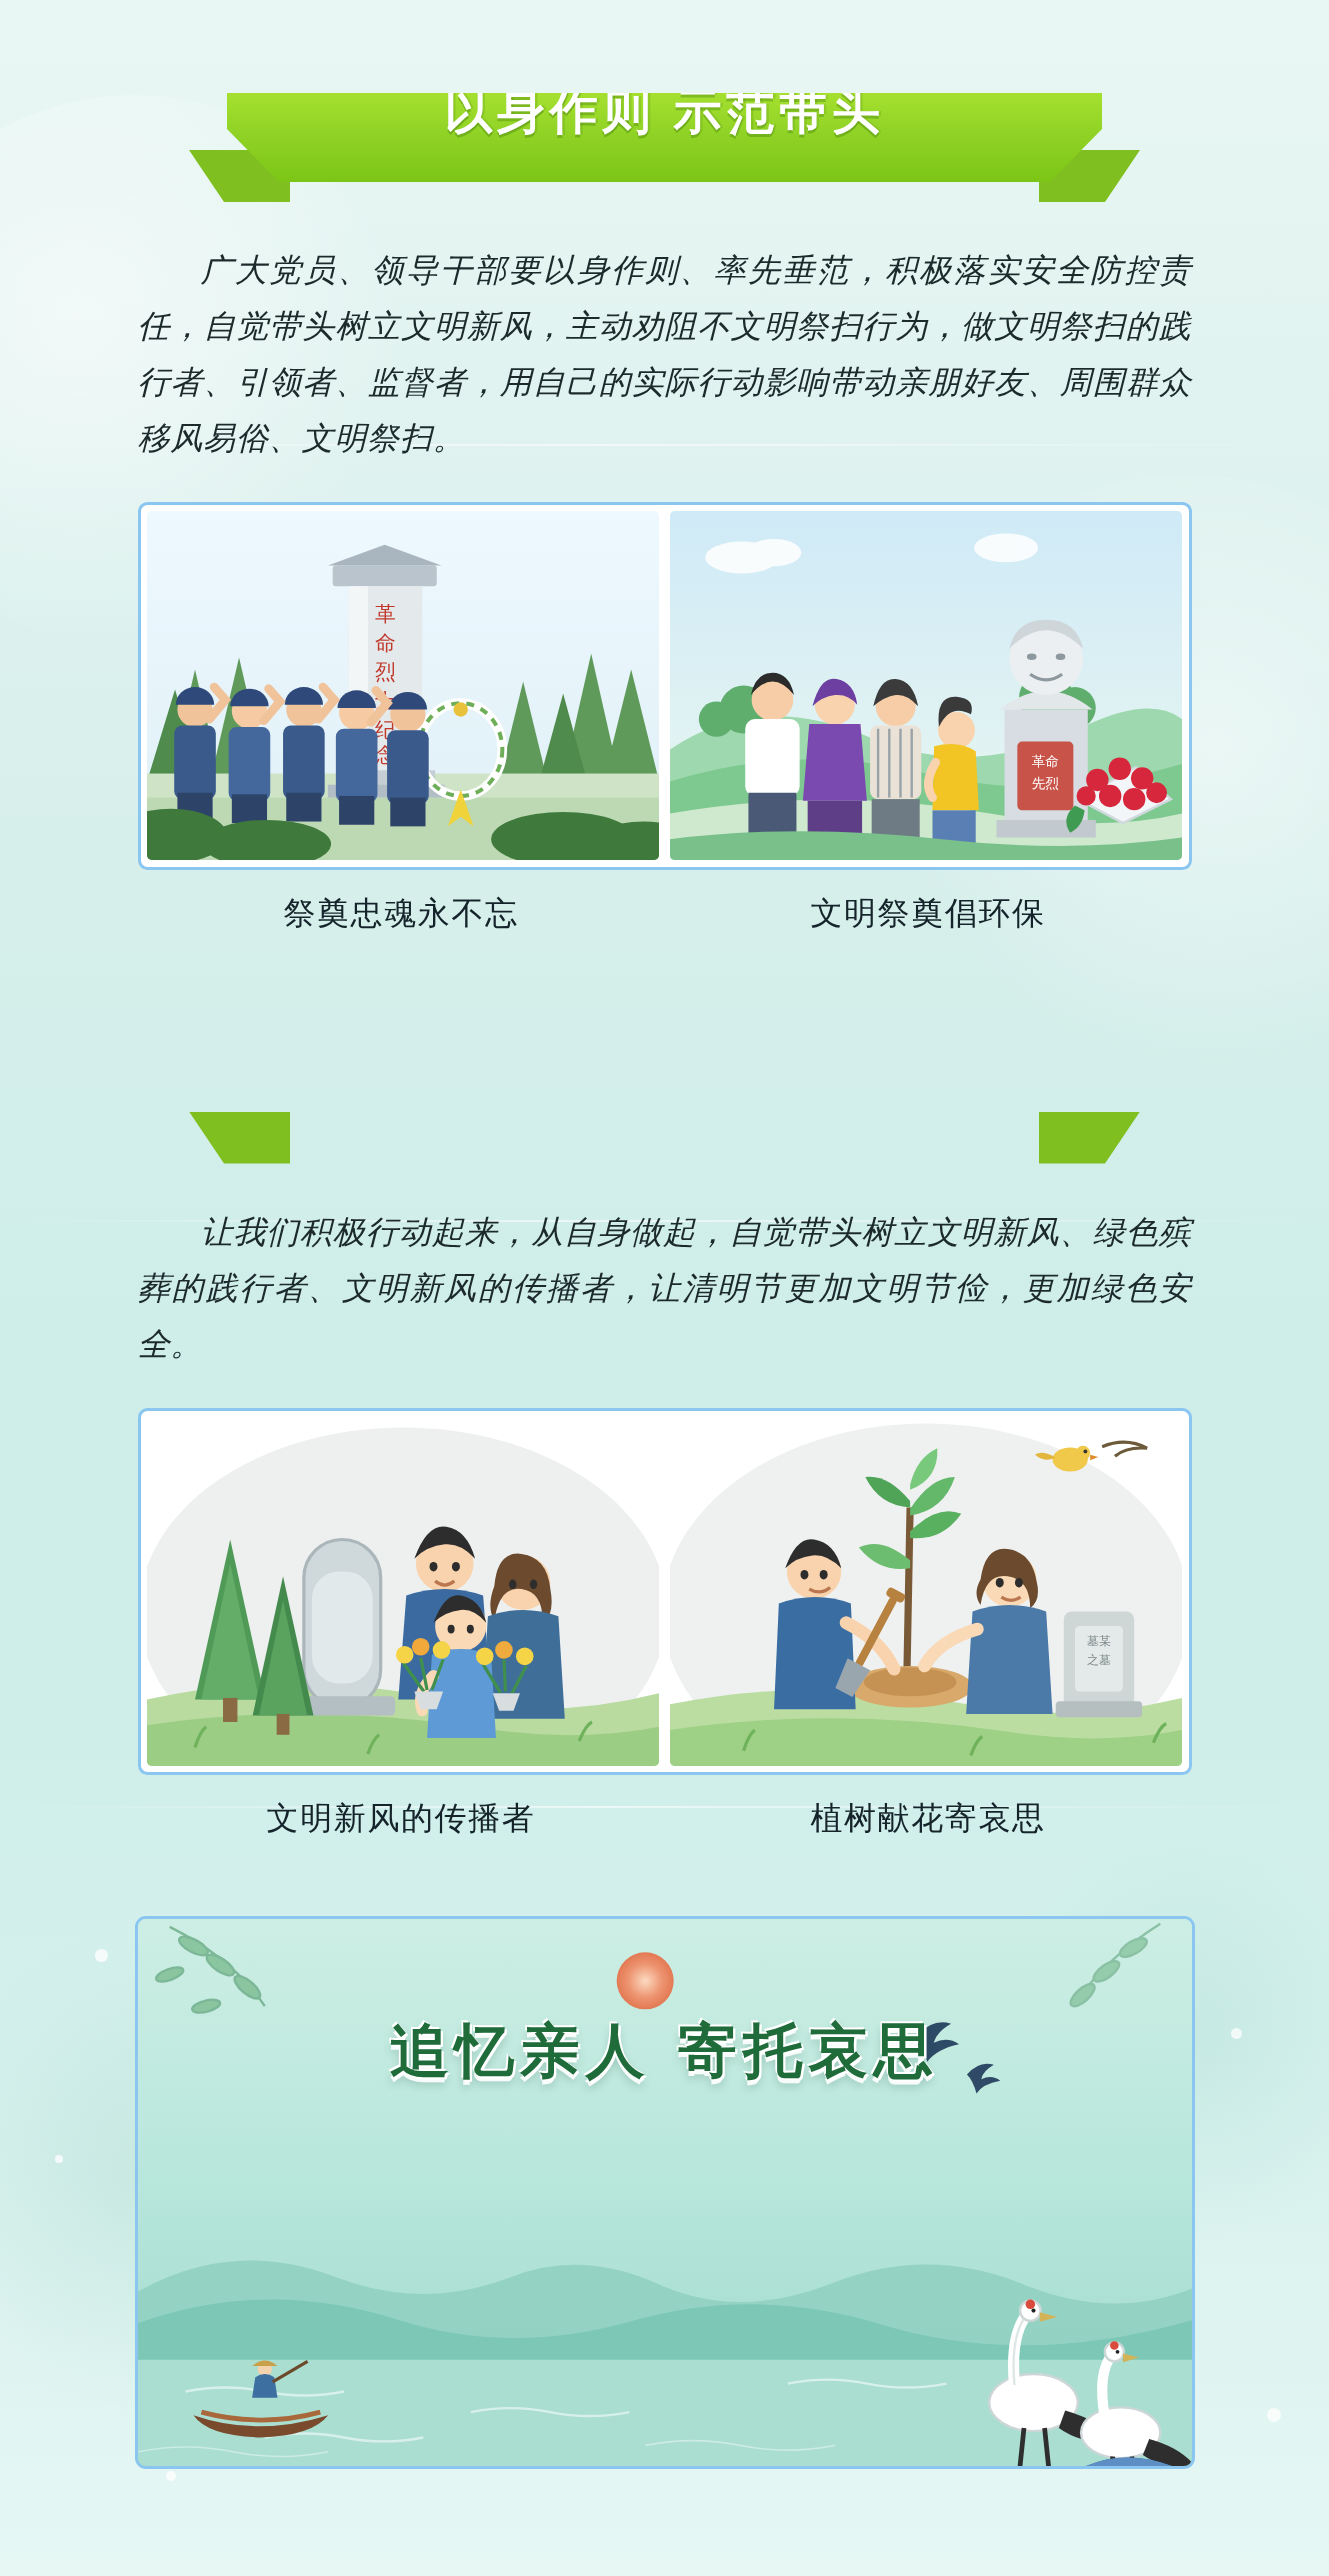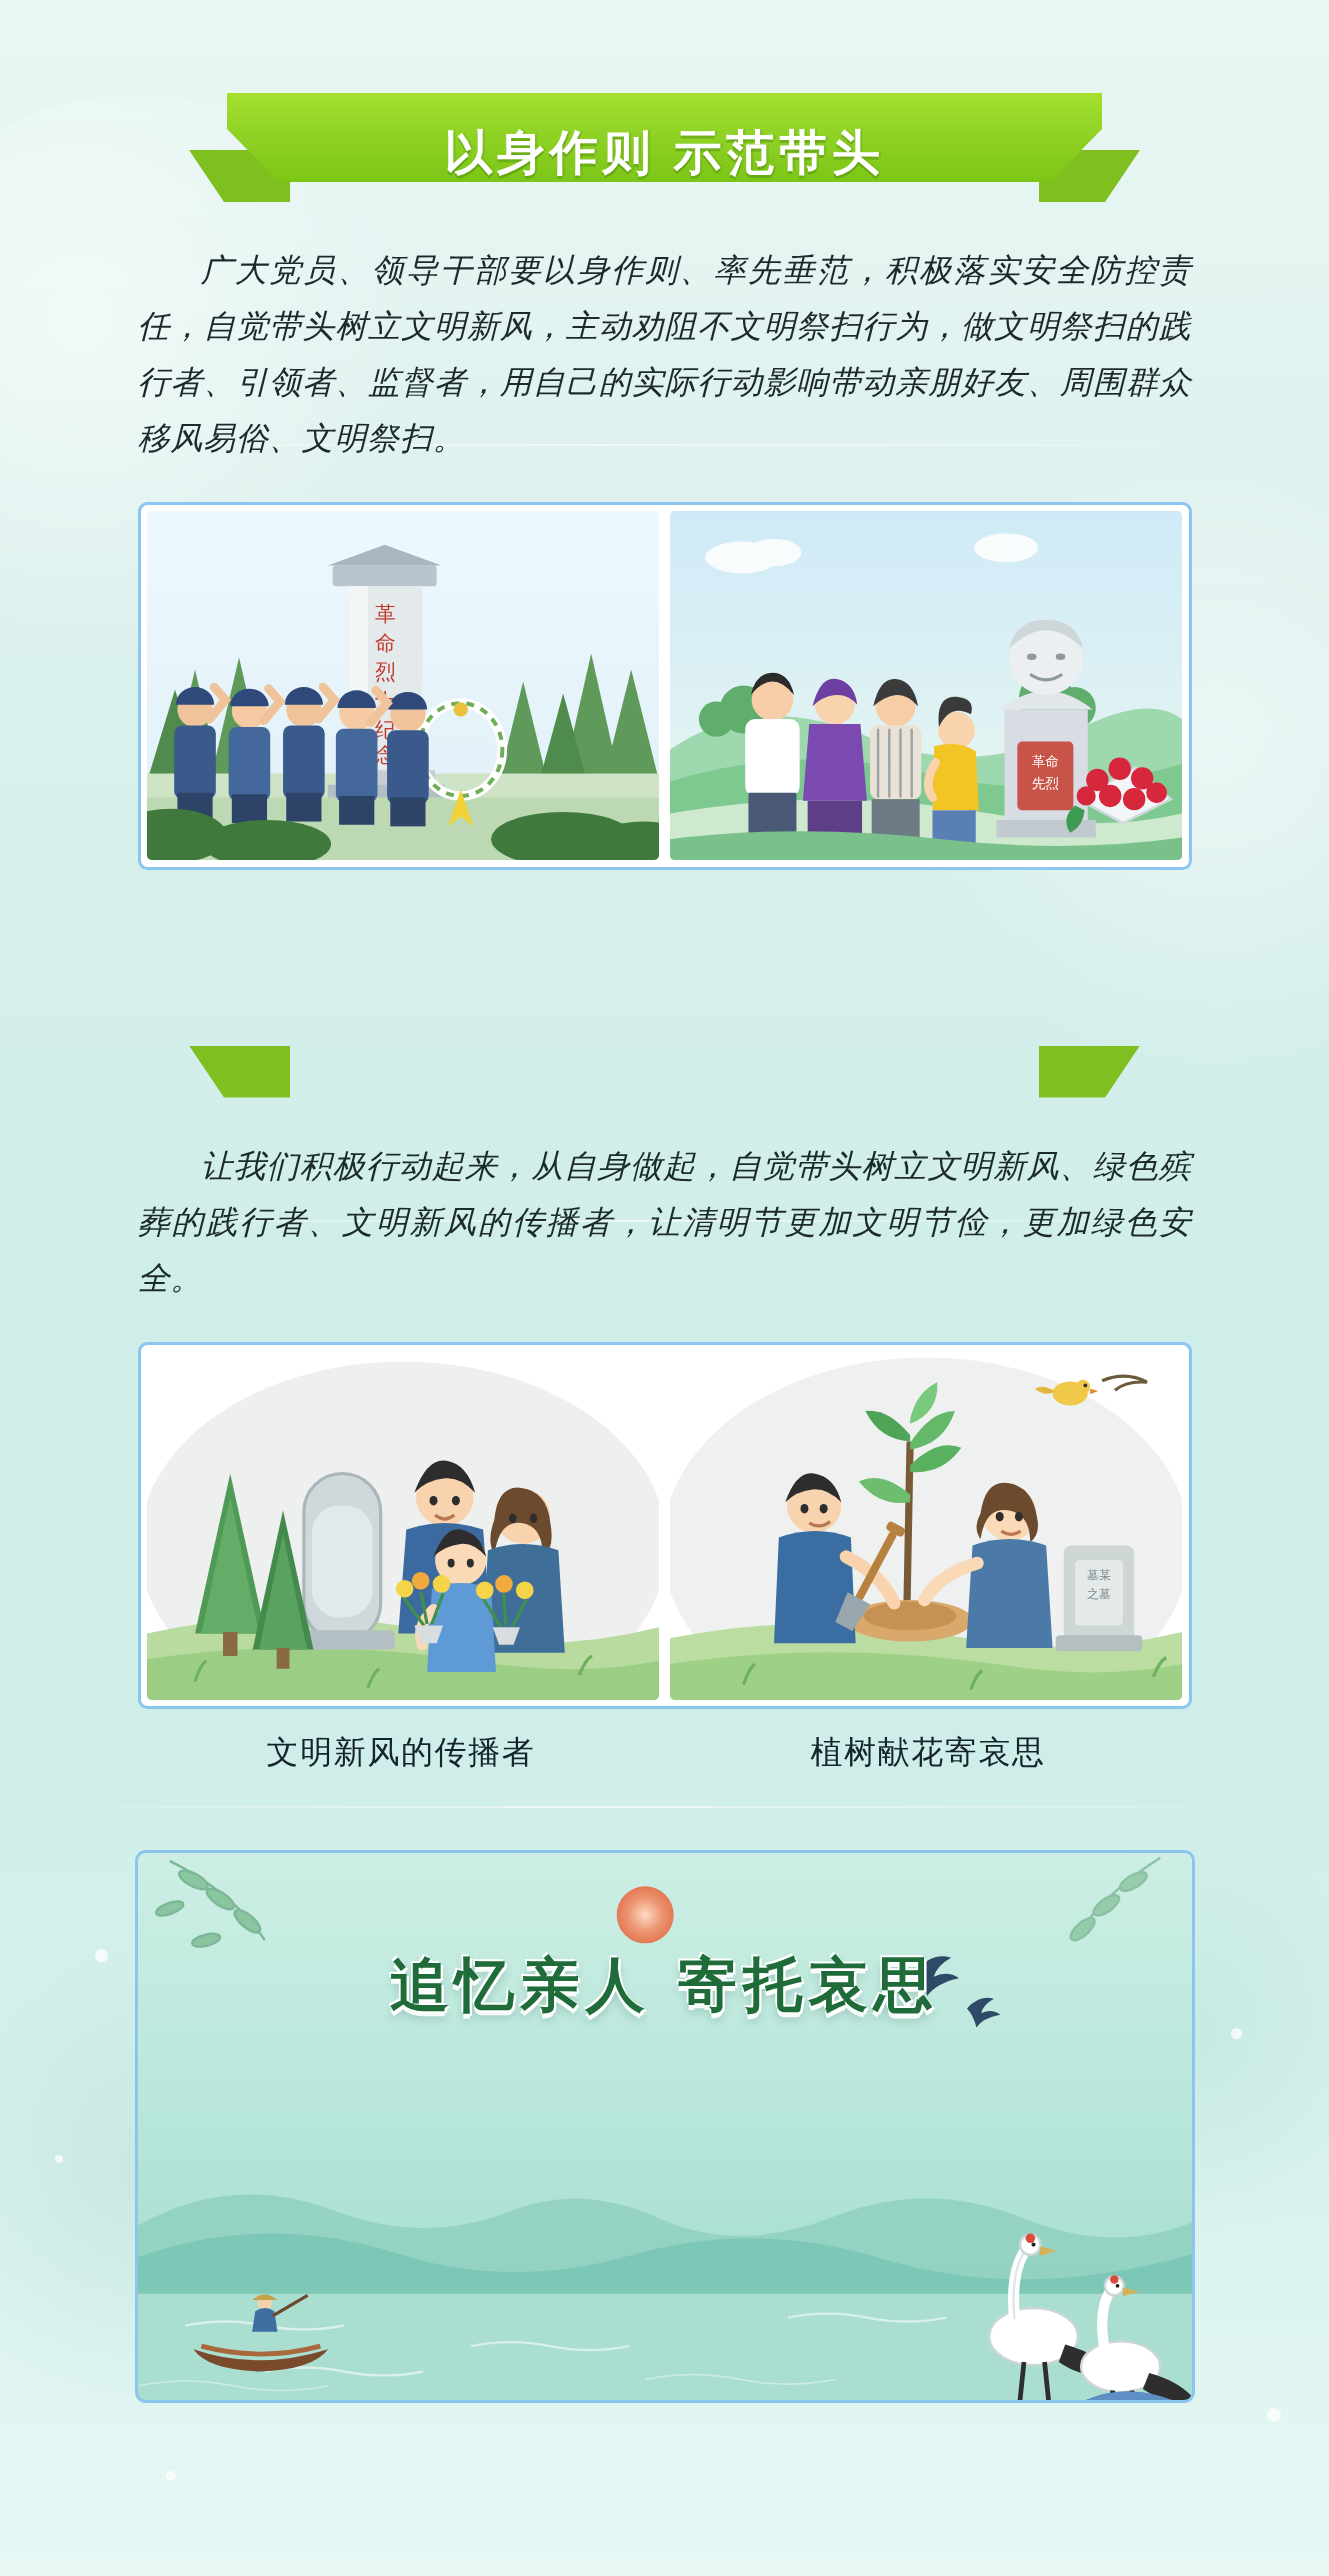--- a/index.html
+++ b/index.html
@@ -74,21 +74,21 @@
   }
   .ribbon-main {
     position: absolute;
     left: 38px;
     right: 38px;
     top: 0;
     height: 89px;
     background: linear-gradient(180deg, #a5e02f 0%, #8fd225 48%, #7cc516 100%);
     clip-path: polygon(0 0, 100% 0, 100% 36px, calc(100% - 52px) 100%, 52px 100%, 0 36px);
     display: flex;
-    align-items: flex-end;
+    align-items: flex-start;
     justify-content: center;
   }
   .ribbon-text {
     color: #ffffff;
     font-size: 48px;
     font-weight: bold;
     letter-spacing: 4.8px;
     line-height: 1;
     text-shadow: 0 2.4px 0 rgba(60,120,10,0.35), 2.4px 0 0 rgba(60,120,10,0.18);
     transform: translateY(-4.8px);
@@ -406,20 +406,24 @@
               <rect x="-24" y="100" width="54" height="66" fill="#5a7fb5"></rect>
               <path d="M-20 40 q-16 26 -4 44" stroke="#f8d3ae" stroke-width="11" fill="none" stroke-linecap="round"></path>
             </g>
           </g>
 
           <path d="M0 412 Q160 392 340 412 Q500 430 640 410 L640 440 L0 440 Z" fill="#79c08a"></path>
         </svg>
       </div>
     </div>
 
+    <div class="captions">
+      <div class="caption">祭奠忠魂永不忘</div>
+      <div class="caption">文明祭奠倡环保</div>
+    </div>
   </div>
 
   <div style="padding-top:119px">
     <div class="banner-wrap">
       <div class="banner">
         <div class="ribbon-tail left"></div>
         <div class="ribbon-tail right"></div>
       </div>
     </div>
 

